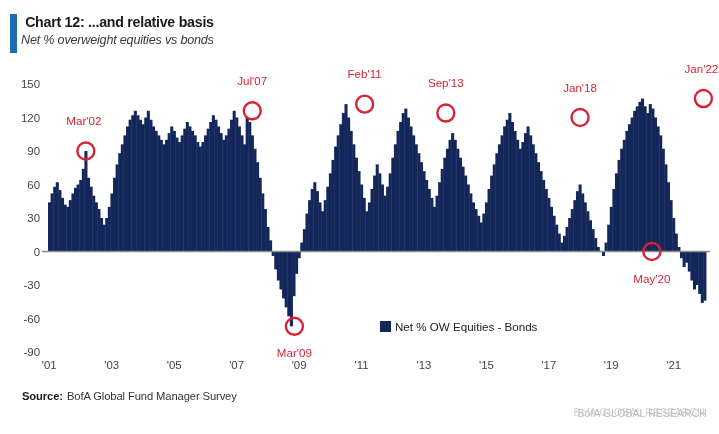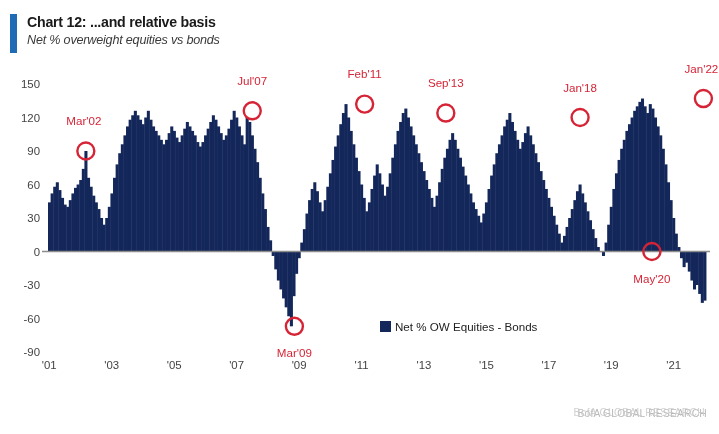--- a/index.html
+++ b/index.html
@@ -9,21 +9,21 @@
     font-family:"Liberation Sans", sans-serif;
     color:#231f20;
     overflow:hidden;
     position:relative;
   }
   #root{position:relative;width:719px;height:434px;}
 
   
   .header{position:absolute;left:10px;top:14px;display:flex;align-items:flex-start;}
   .accent-bar{width:7px;height:39px;background:#1f6cb4;flex:0 0 auto;}
-  .header-text{margin-left:10px;}
+  .header-text{margin-left:4px;text-align:right;}
   .chart-title{
     font-size:14.2px;font-weight:bold;color:#1a1a1a;
     letter-spacing:-0.25px;line-height:17px;white-space:nowrap;
   }
   .chart-subtitle{
     font-size:12.6px;color:#3a3a3a;letter-spacing:-0.2px;
     line-height:16px;margin-top:1px;white-space:nowrap;font-style:italic;
   }
 
   
@@ -395,17 +395,20 @@
           <circle cx="743.99" cy="300.63" r="8.5" fill="none" stroke="#d62436" stroke-width="2.4"></circle>
           <text x="739.99" y="331.63" class="ann-label">Apr'23</text>
         </g>
         <g>
           <rect x="380" y="321" width="11" height="11" fill="#14275a"></rect>
           <text x="395" y="331" class="legend-label">Net % OW Equities - Bonds</text>
         </g>
       </svg>
   </div>
 
+  <div class="source-line">
+    <span class="src-key">Source:</span><span class="src-val">BofA Global Fund Manager Survey</span>
+  </div>
 
   <div class="watermark">BofA GLOBAL RESEARCH</div>
   <div class="watermark-overlay">BofA GLOBAL RESEARCH</div>
 
 </div>
 
 </body></html>

